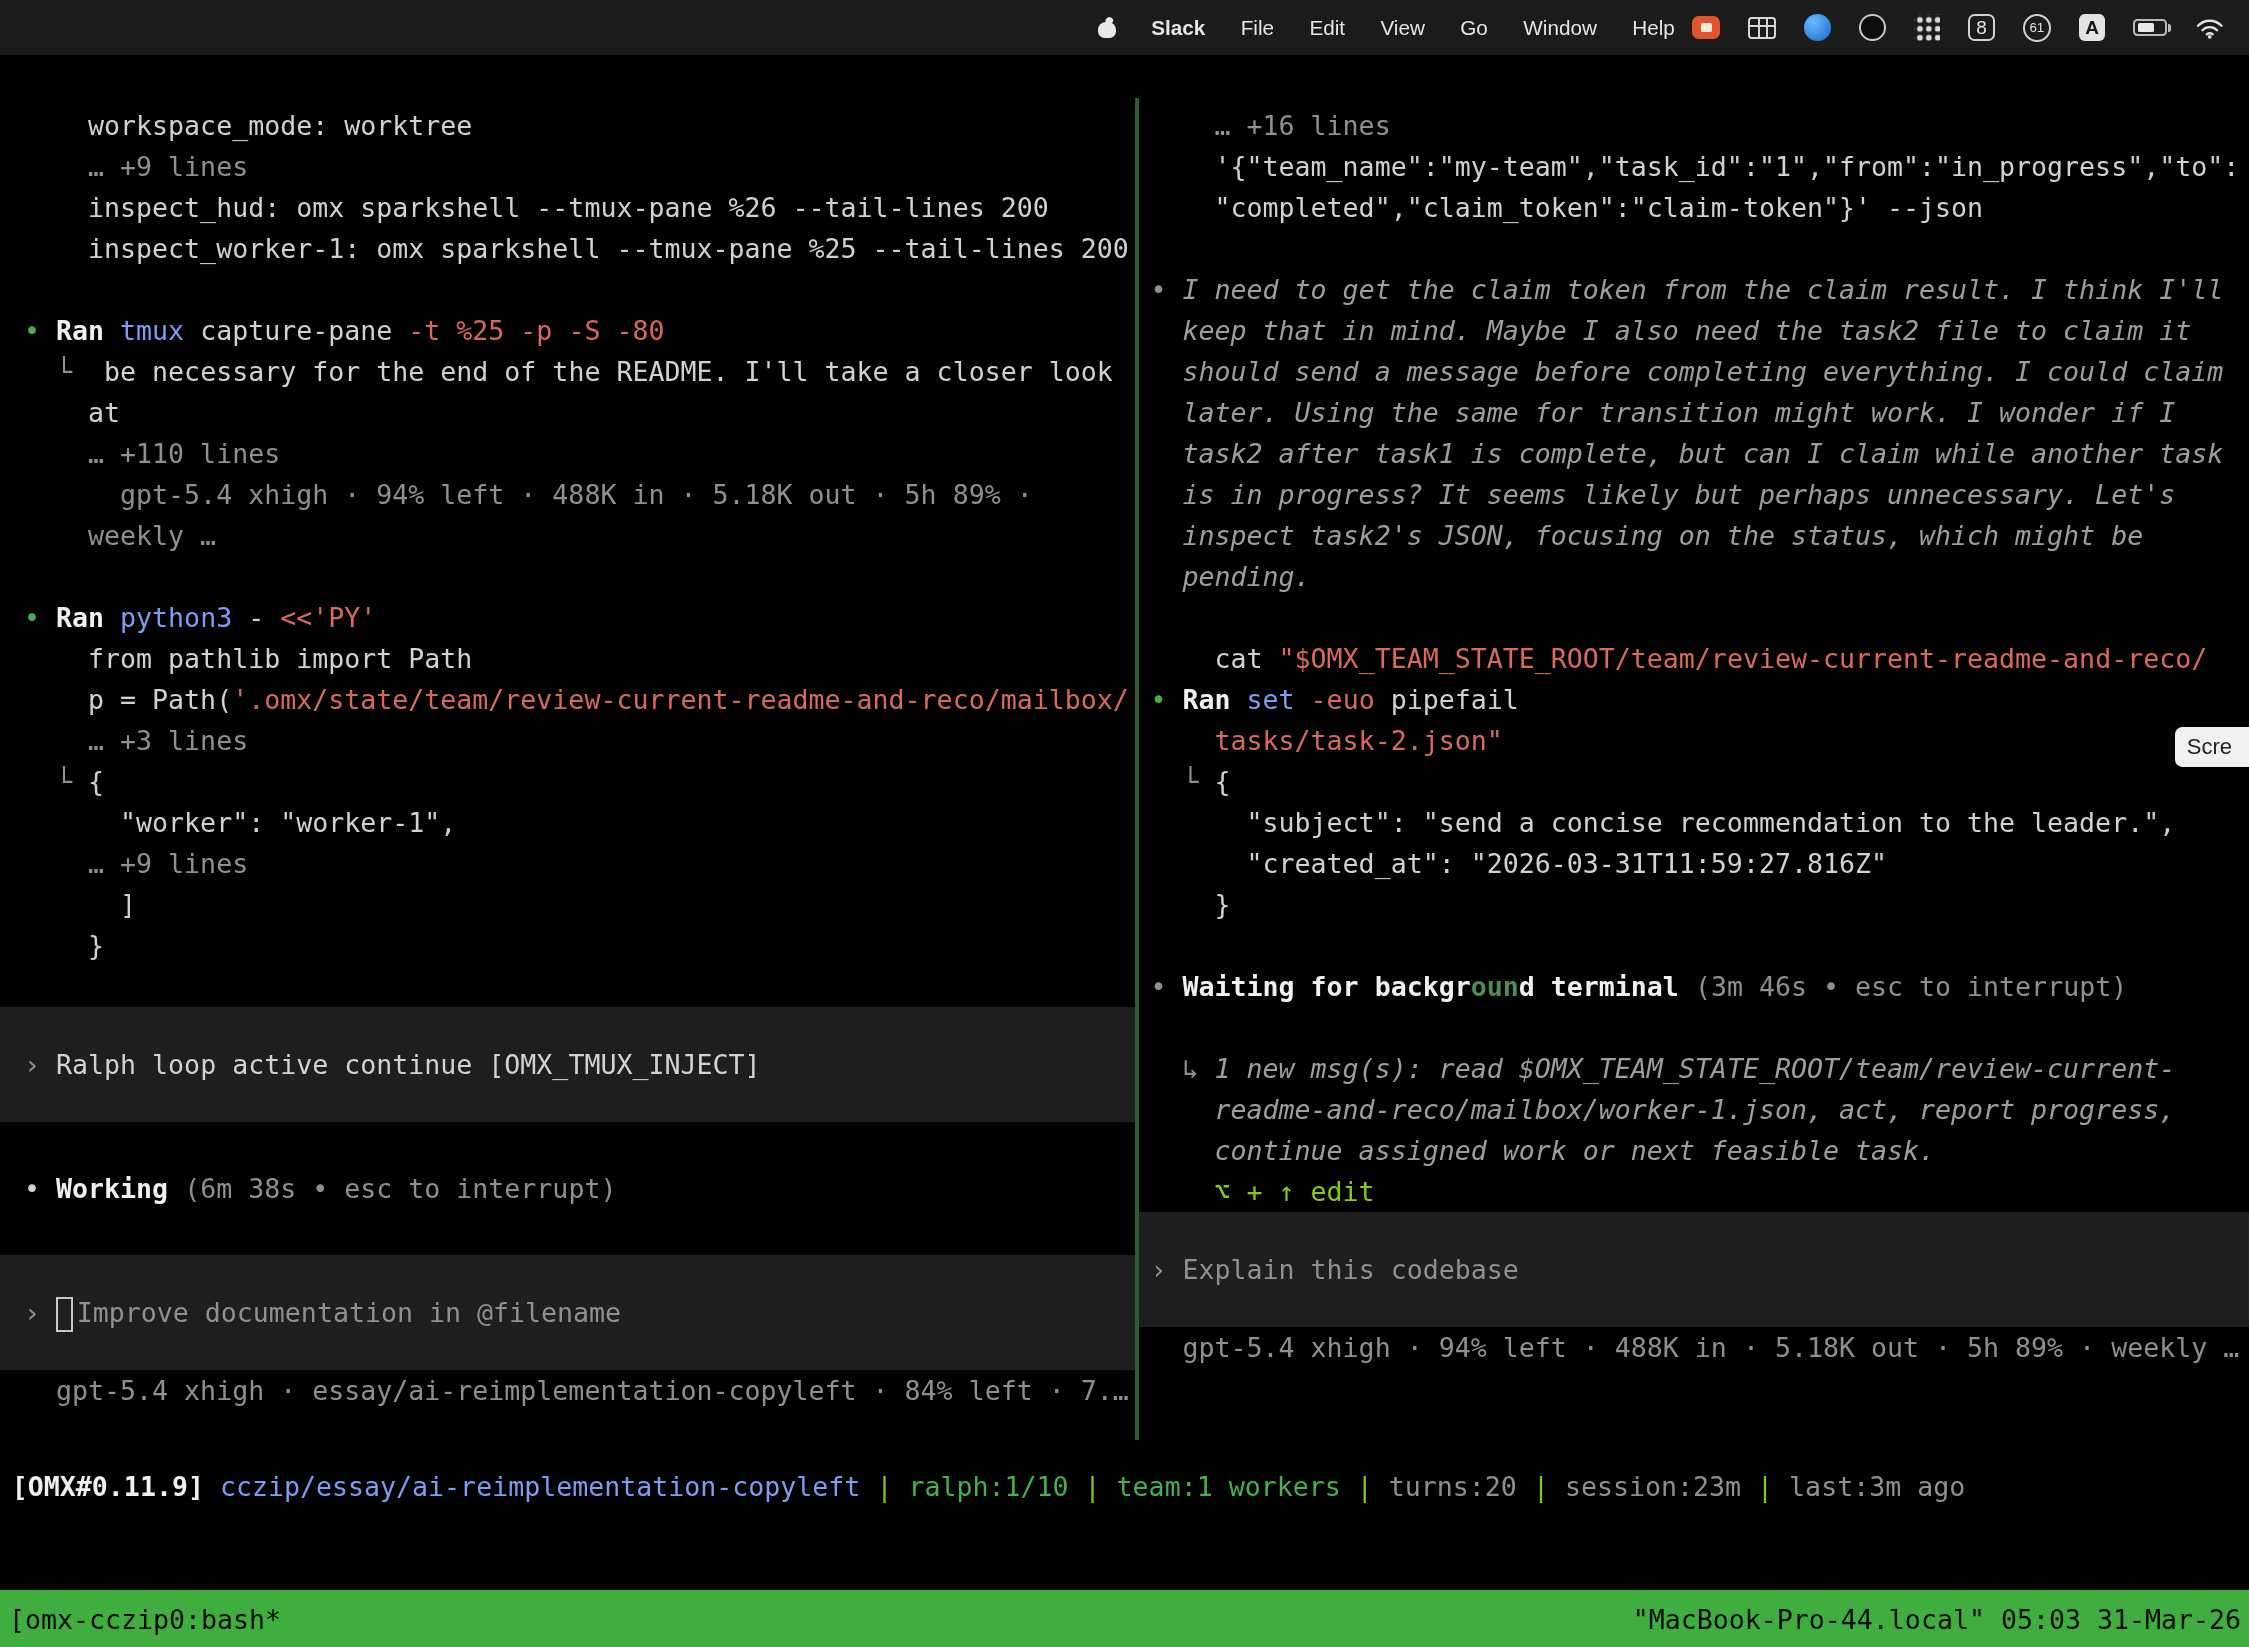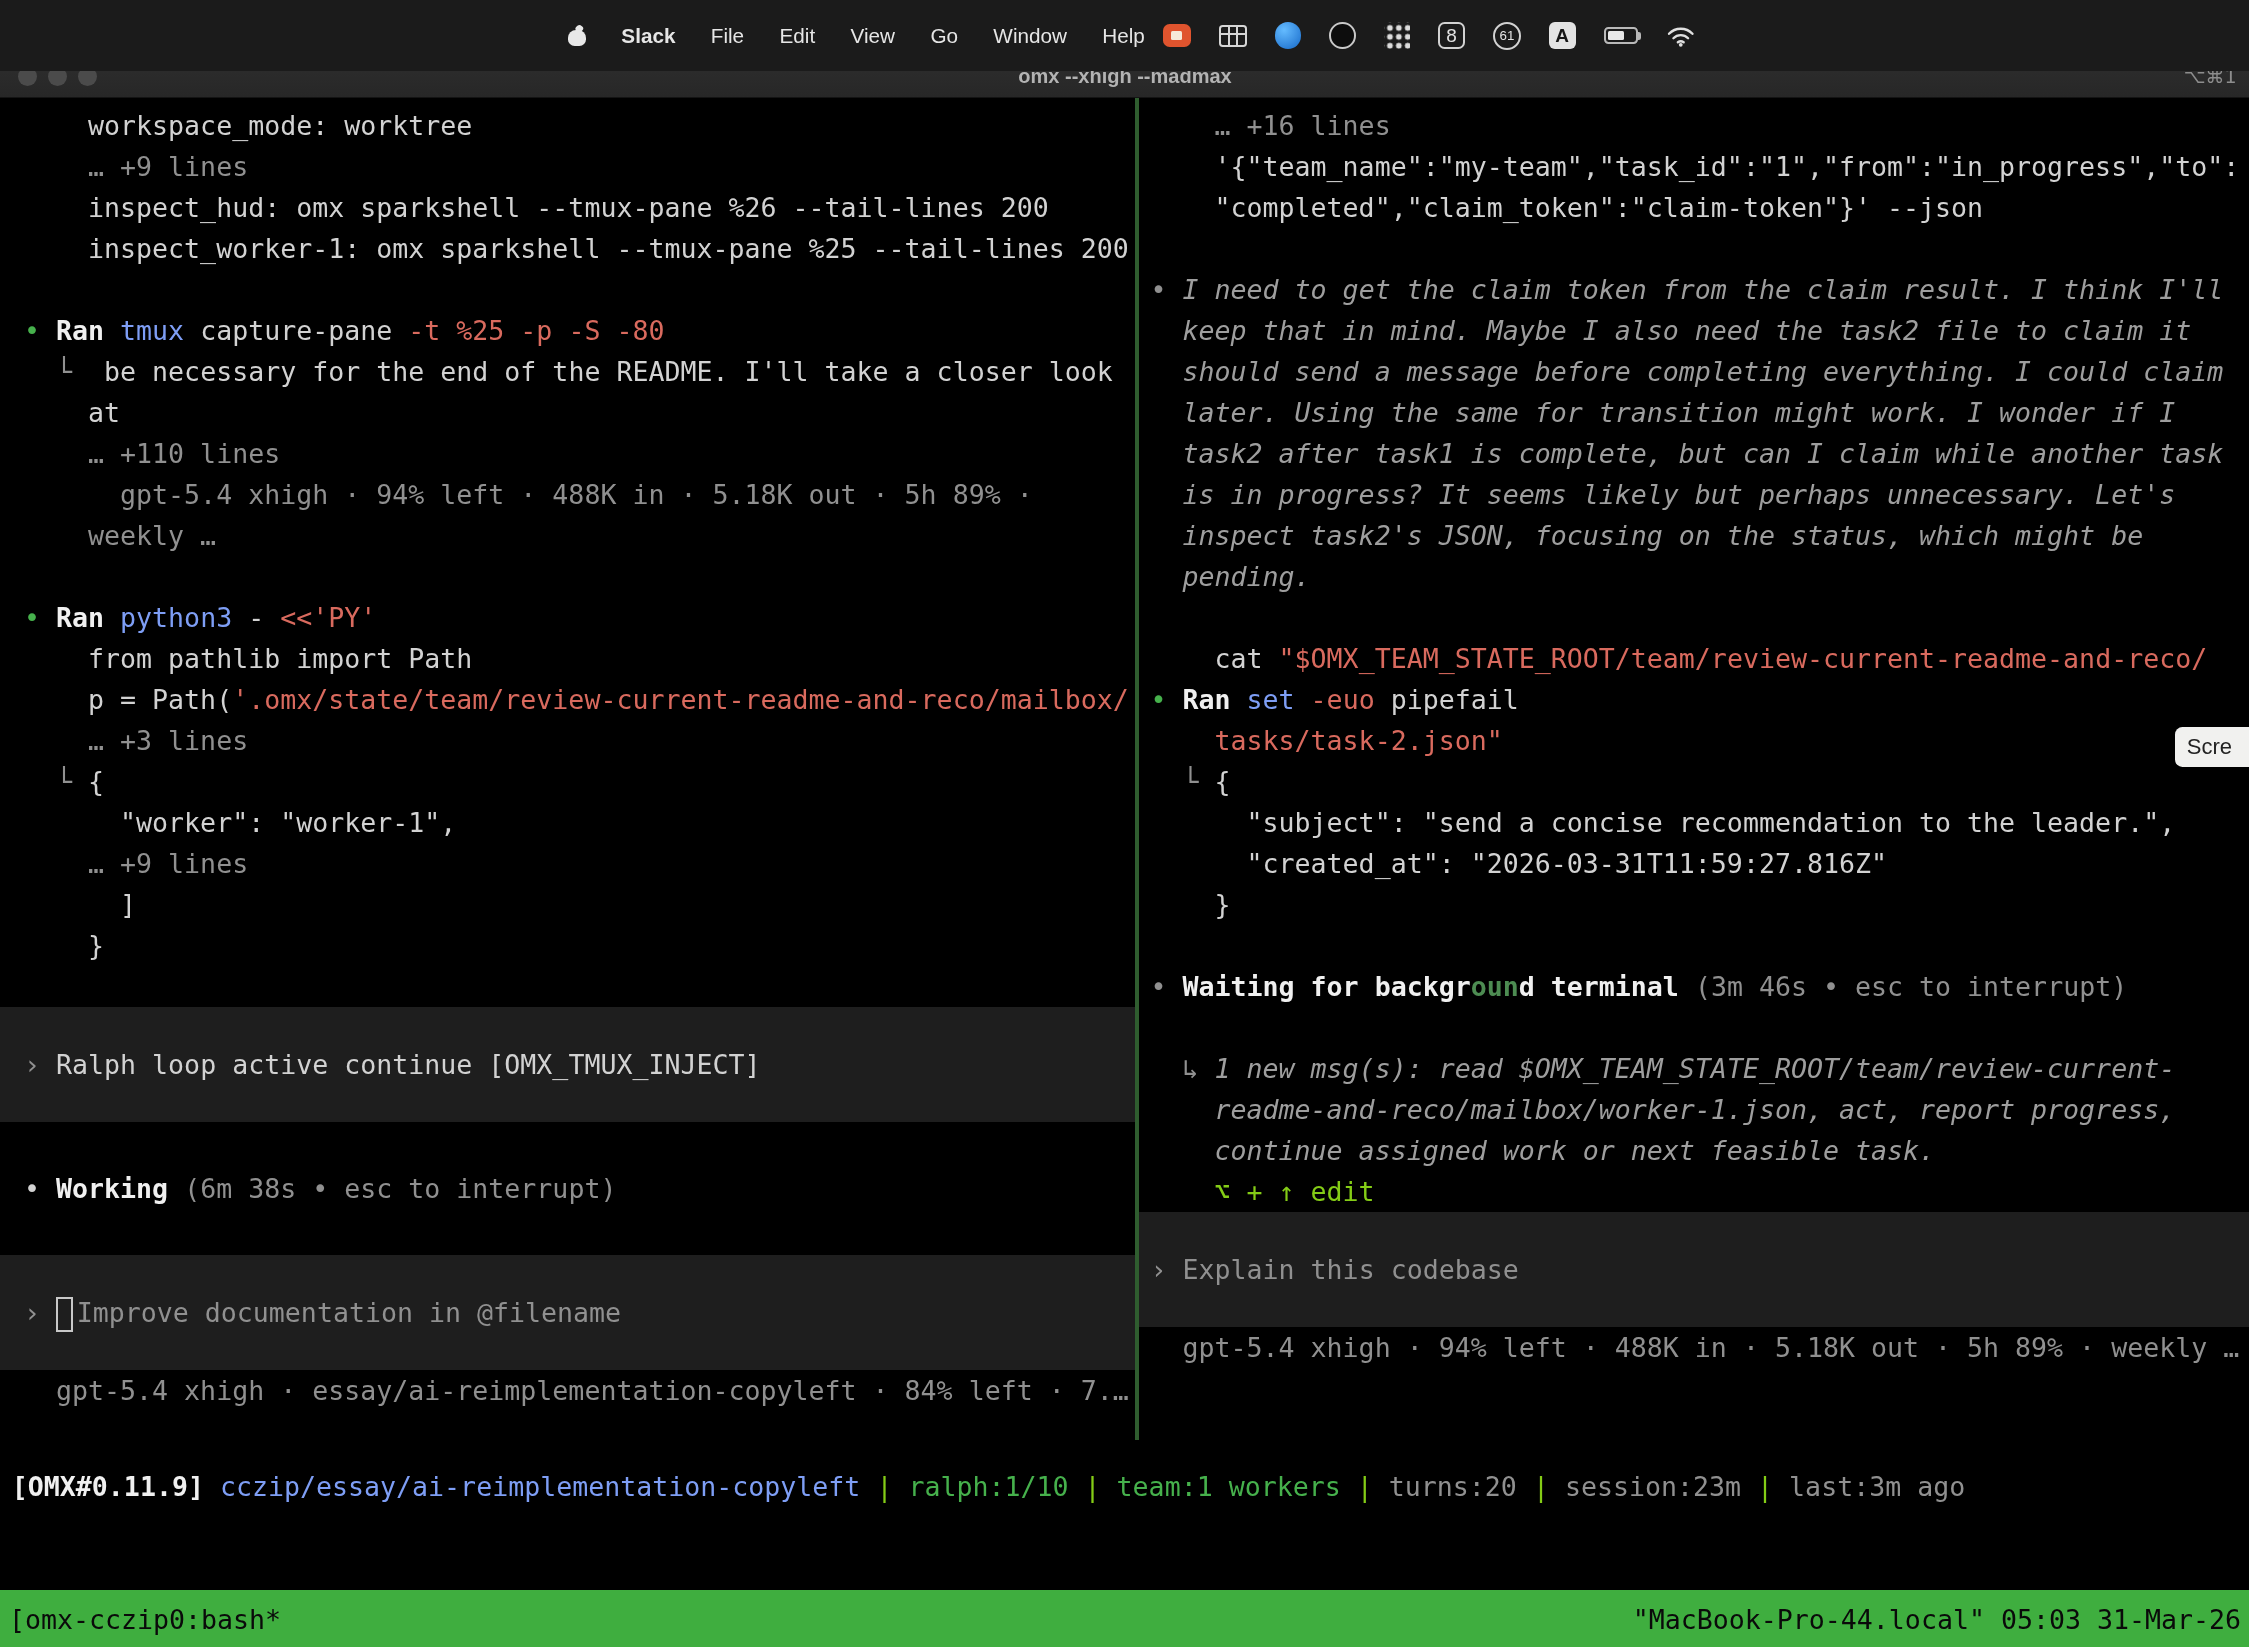--- a/index.html
+++ b/index.html
@@ -1,21 +1,21 @@
 <!DOCTYPE html>
 <html style="font-size:11.8px"><head>
 <meta charset="utf-8">
 <style>
   *{margin:0;padding:0;box-sizing:border-box}
   html,body{width:2250px;height:1648px;background:#000;overflow:hidden}
   body{font-family:"DejaVu Sans Mono","DejaVu Sans",monospace;position:relative}
 
   
-  .menubar{position:absolute;top:0;left:0;right:0;height:71px;background:#1b1b1b;
-    display:flex;align-items:center;justify-content:center;padding:0 20.7px;
+  .menubar{position:absolute;top:0;left:0;right:0;height:55px;background:#1b1b1b;
+    display:flex;align-items:center;justify-content:flex-end;padding:0 20.7px;
     font-family:"Liberation Sans",sans-serif;color:#e6e6e6;font-size:20.7px;z-index:40}
   .menu-left{display:flex;align-items:center}
   .menu-item{padding:0 17.7px;height:55px;display:flex;align-items:center}
   .app-name{font-weight:bold}
   .menu-items-wrap{display:flex;align-items:center}
   .apple-logo{position:relative;width:17.7px;height:20.7px}
   .apple-logo::before{content:"";position:absolute;bottom:0;left:0;width:17.7px;height:15.5px;background:#e8e8e8;border-radius:8px 8px 6.6px 6.6px}
   .apple-logo::after{content:"";position:absolute;top:0;left:8px;width:6.6px;height:6.6px;background:#e8e8e8;border-radius:60% 40% 60% 40%;transform:rotate(40deg)}
   .menu-right{display:flex;align-items:center;gap:28px;padding-right:4.4px}
   .mb-icon{flex:none}
@@ -114,29 +114,20 @@
     <svg class="mb-icon icon-wifi" width="29.5" height="22" viewBox="0 0 40 30">
       <path d="M4 12 a22 22 0 0 1 32 0" fill="none" stroke="#e0e0e0" stroke-width="3.2" stroke-linecap="round"></path>
       <path d="M10 18 a14 14 0 0 1 20 0" fill="none" stroke="#e0e0e0" stroke-width="3.2" stroke-linecap="round"></path>
       <path d="M16 23.5 a7 7 0 0 1 8 0" fill="none" stroke="#e0e0e0" stroke-width="3.2" stroke-linecap="round"></path>
       <circle cx="20" cy="27" r="2.6" fill="#e0e0e0"></circle>
     </svg>
   </div>
 </div>
 
 <div class="window">
-  <div class="titlebar">
-    <div class="lights">
-      <div class="light"></div>
-      <div class="light"></div>
-      <div class="light"></div>
-    </div>
-    <div class="title">omx --xhigh --madmax</div>
-    <div class="title-right">⌥⌘1</div>
-  </div>
 
   <div class="panes">
     <div class="pane pane-left">
         <div class="tl"><span class="w">    workspace_mode: worktree</span></div>
         <div class="tl"><span class="dim">    … +9 lines</span></div>
         <div class="tl"><span class="w">    inspect_hud: omx sparkshell --tmux-pane %26 --tail-lines 200</span></div>
         <div class="tl"><span class="w">    inspect_worker-1: omx sparkshell --tmux-pane %25 --tail-lines 200</span></div>
         <div style="height: 41px;"></div>
         <div class="tl"><span class="grn">• </span><span class="b">Ran </span><span class="blu">tmux </span><span class="w">capture-pane </span><span class="red">-t %25 -p -S -80</span></div>
         <div class="tl"><span class="dim">  └  </span><span class="w">be necessary for the end of the README. I'll take a closer look</span></div>

